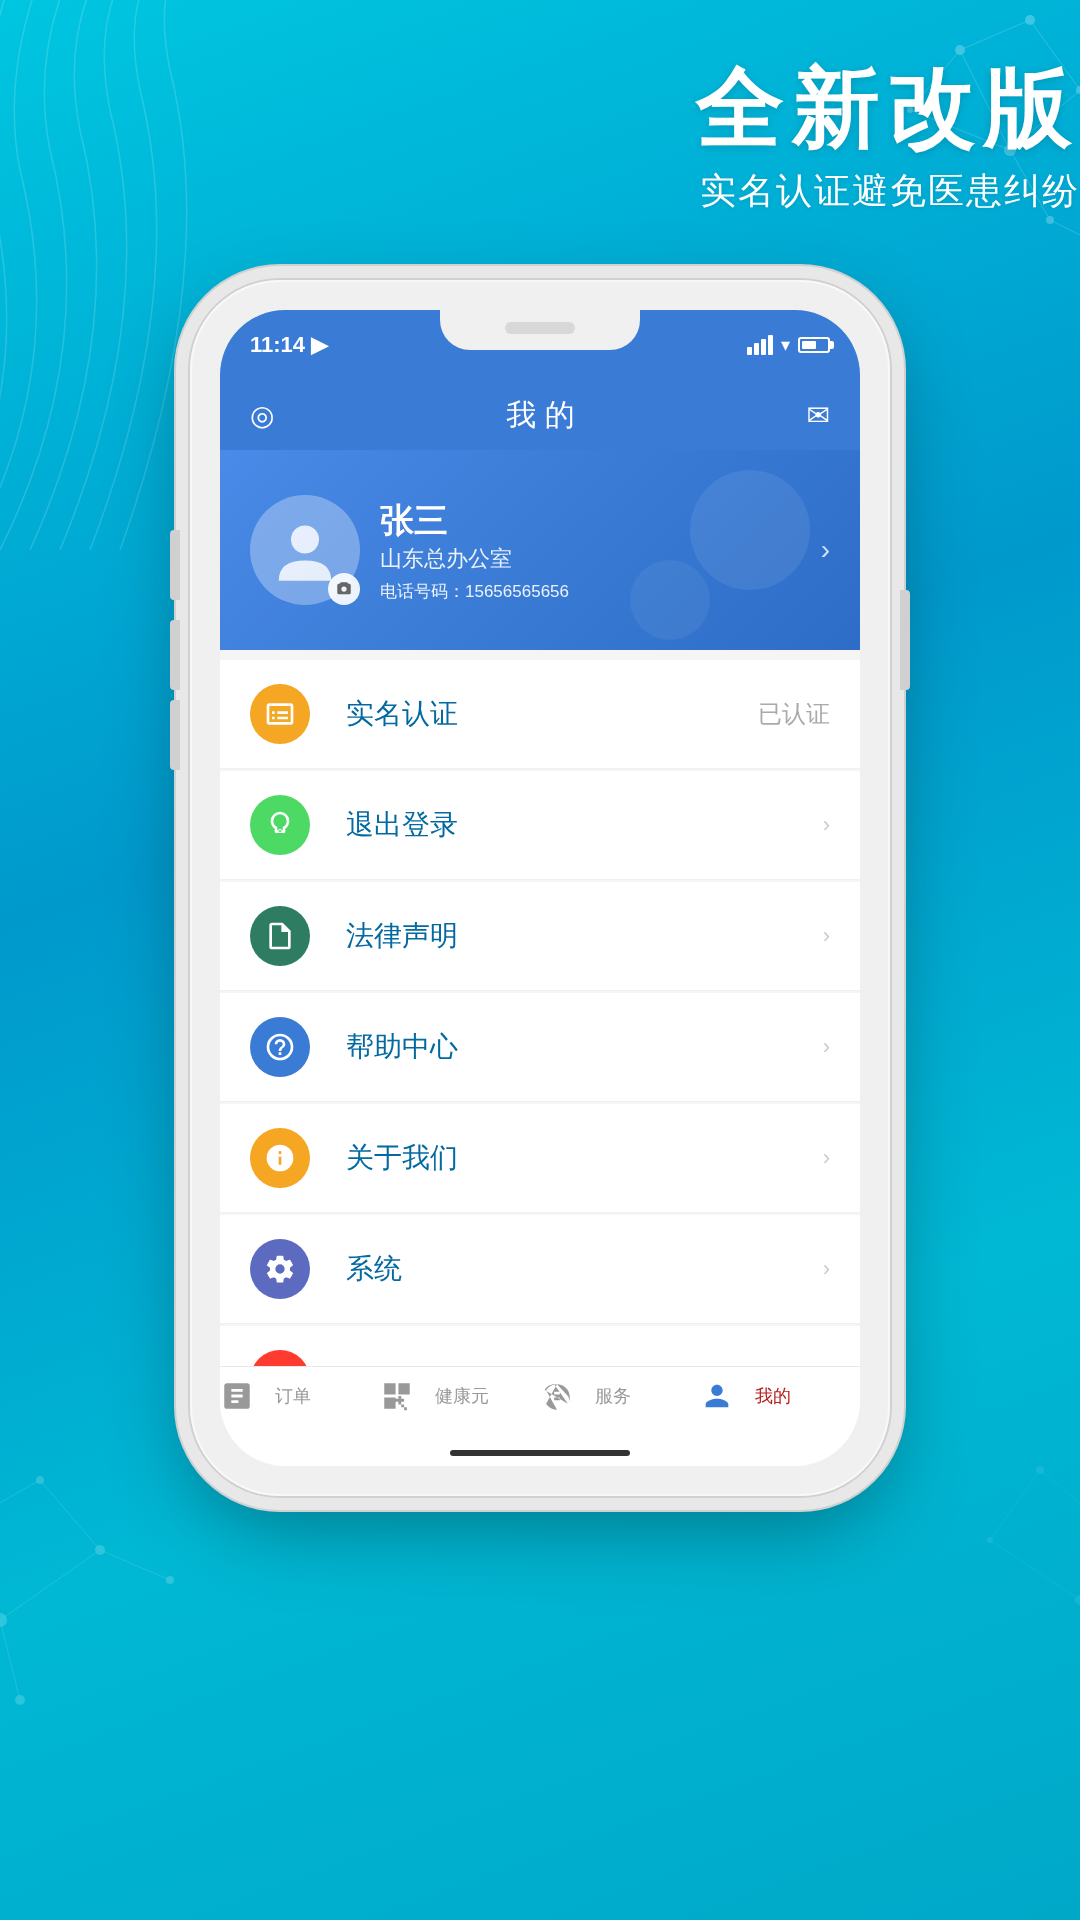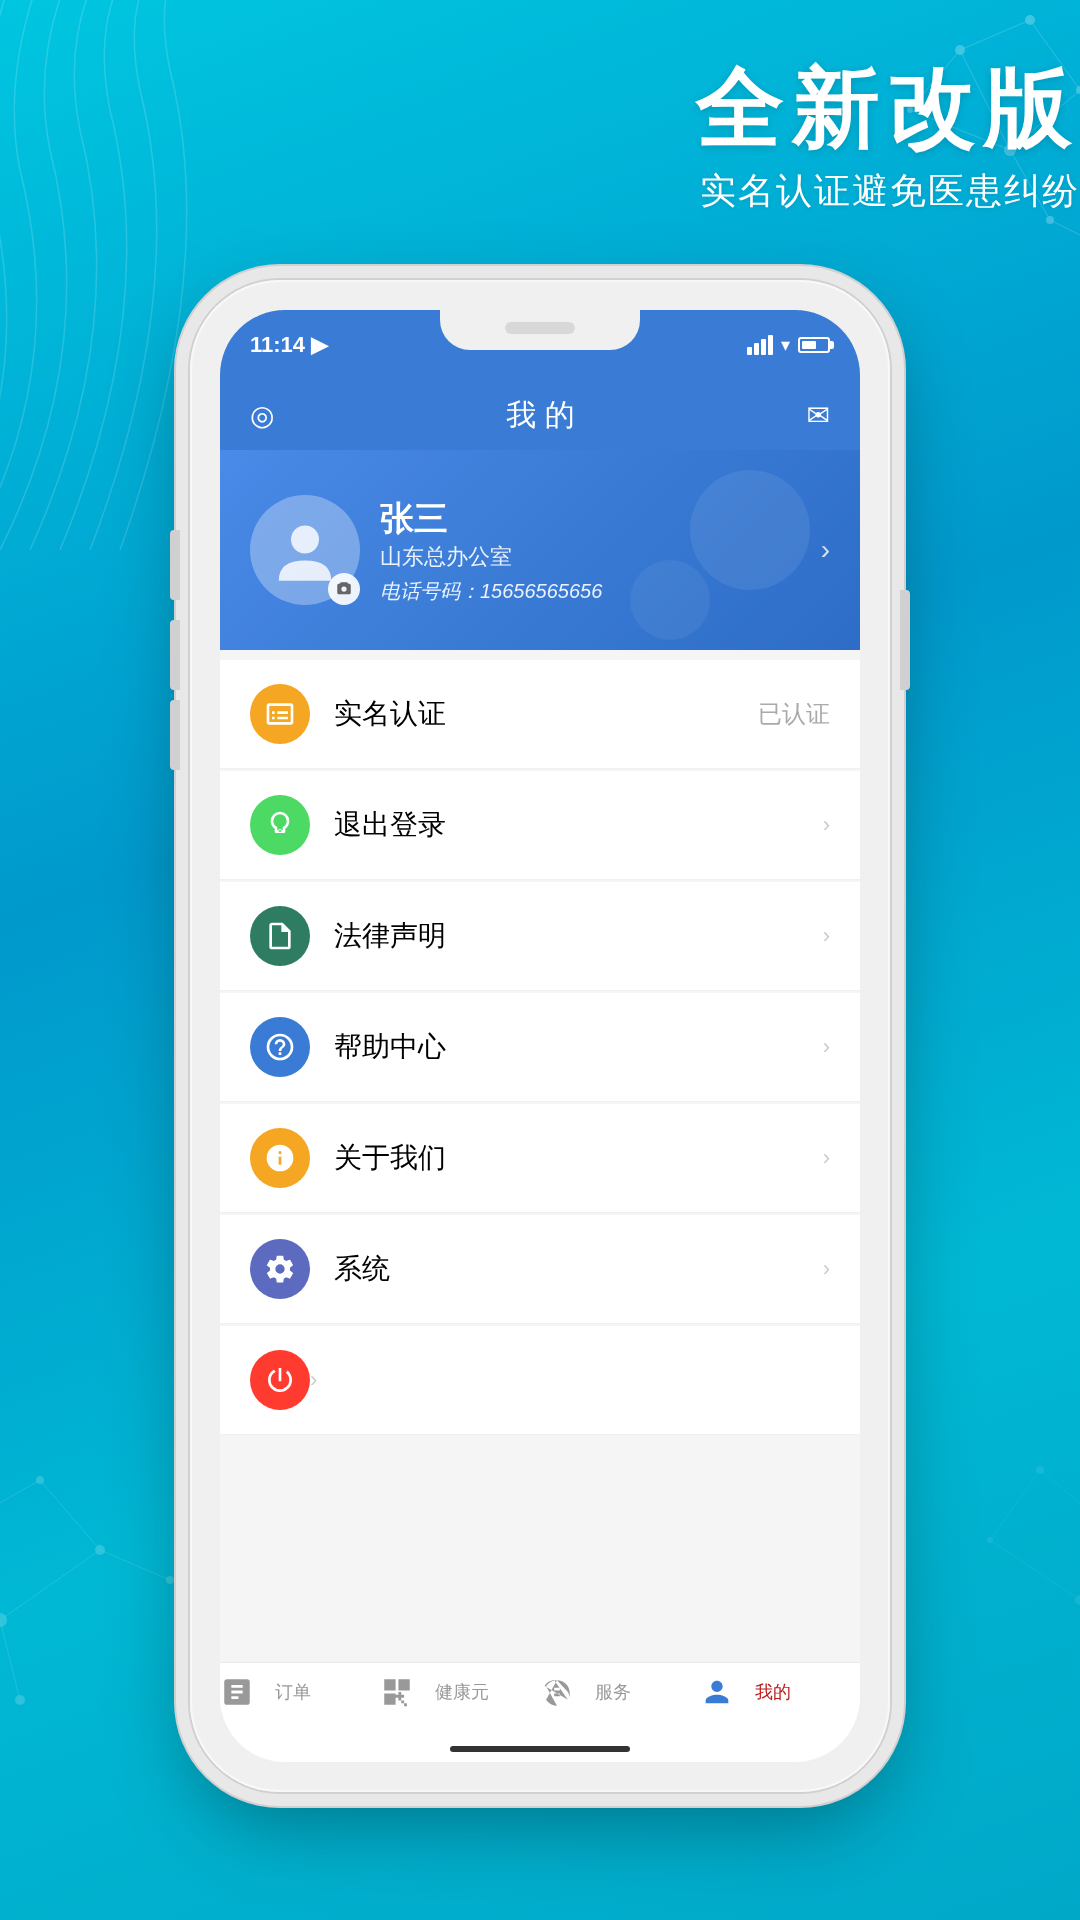--- a/index.html
+++ b/index.html
@@ -92,21 +92,21 @@
       left: 50%;
       transform: translateX(-50%);
       width: 700px;
       height: 1380px;
     }
 
     
     .phone-shell {
       position: relative;
       width: 700px;
-      height: 1512px;
+      height: 1216px;
       background: #f0f0f0;
       border-radius: 90px;
       box-shadow:
         0 0 0 2px #d0d0d0,
         0 0 0 14px #e8e8e8,
         0 0 0 16px #d0d0d0,
         0 30px 80px rgba(0,0,0,0.35),
         inset 0 0 0 2px #f8f8f8;
     }
 
@@ -344,23 +344,22 @@
       margin-bottom: 0;
     }
 
     .profile-dept {
       font-size: 22px;
       color: rgba(255,255,255,0.9);
       margin-bottom: 6px;
     }
 
     .profile-phone {
-      font-size: 20px;
+      font-size: 17px;
       color: rgba(255,255,255,0.9);
-      font-style: italic;
     }
 
     .profile-arrow {
       color: white;
       font-size: 28px;
       opacity: 0.8;
     }
 
     
     .menu-section {
@@ -398,22 +397,22 @@
       display: flex;
       align-items: center;
       justify-content: center;
       font-size: 28px;
       flex-shrink: 0;
     }
 
     .menu-label {
       flex: 1;
       font-size: 28px;
-      color: #000000;
-      margin-left: 24px;
+      color: #0369a1;
+      margin-left: 36px;
       font-weight: 400;
     }
 
     .menu-right {
       font-size: 24px;
       color: #aaa;
     }
 
     .menu-arrow {
       font-size: 22px;

